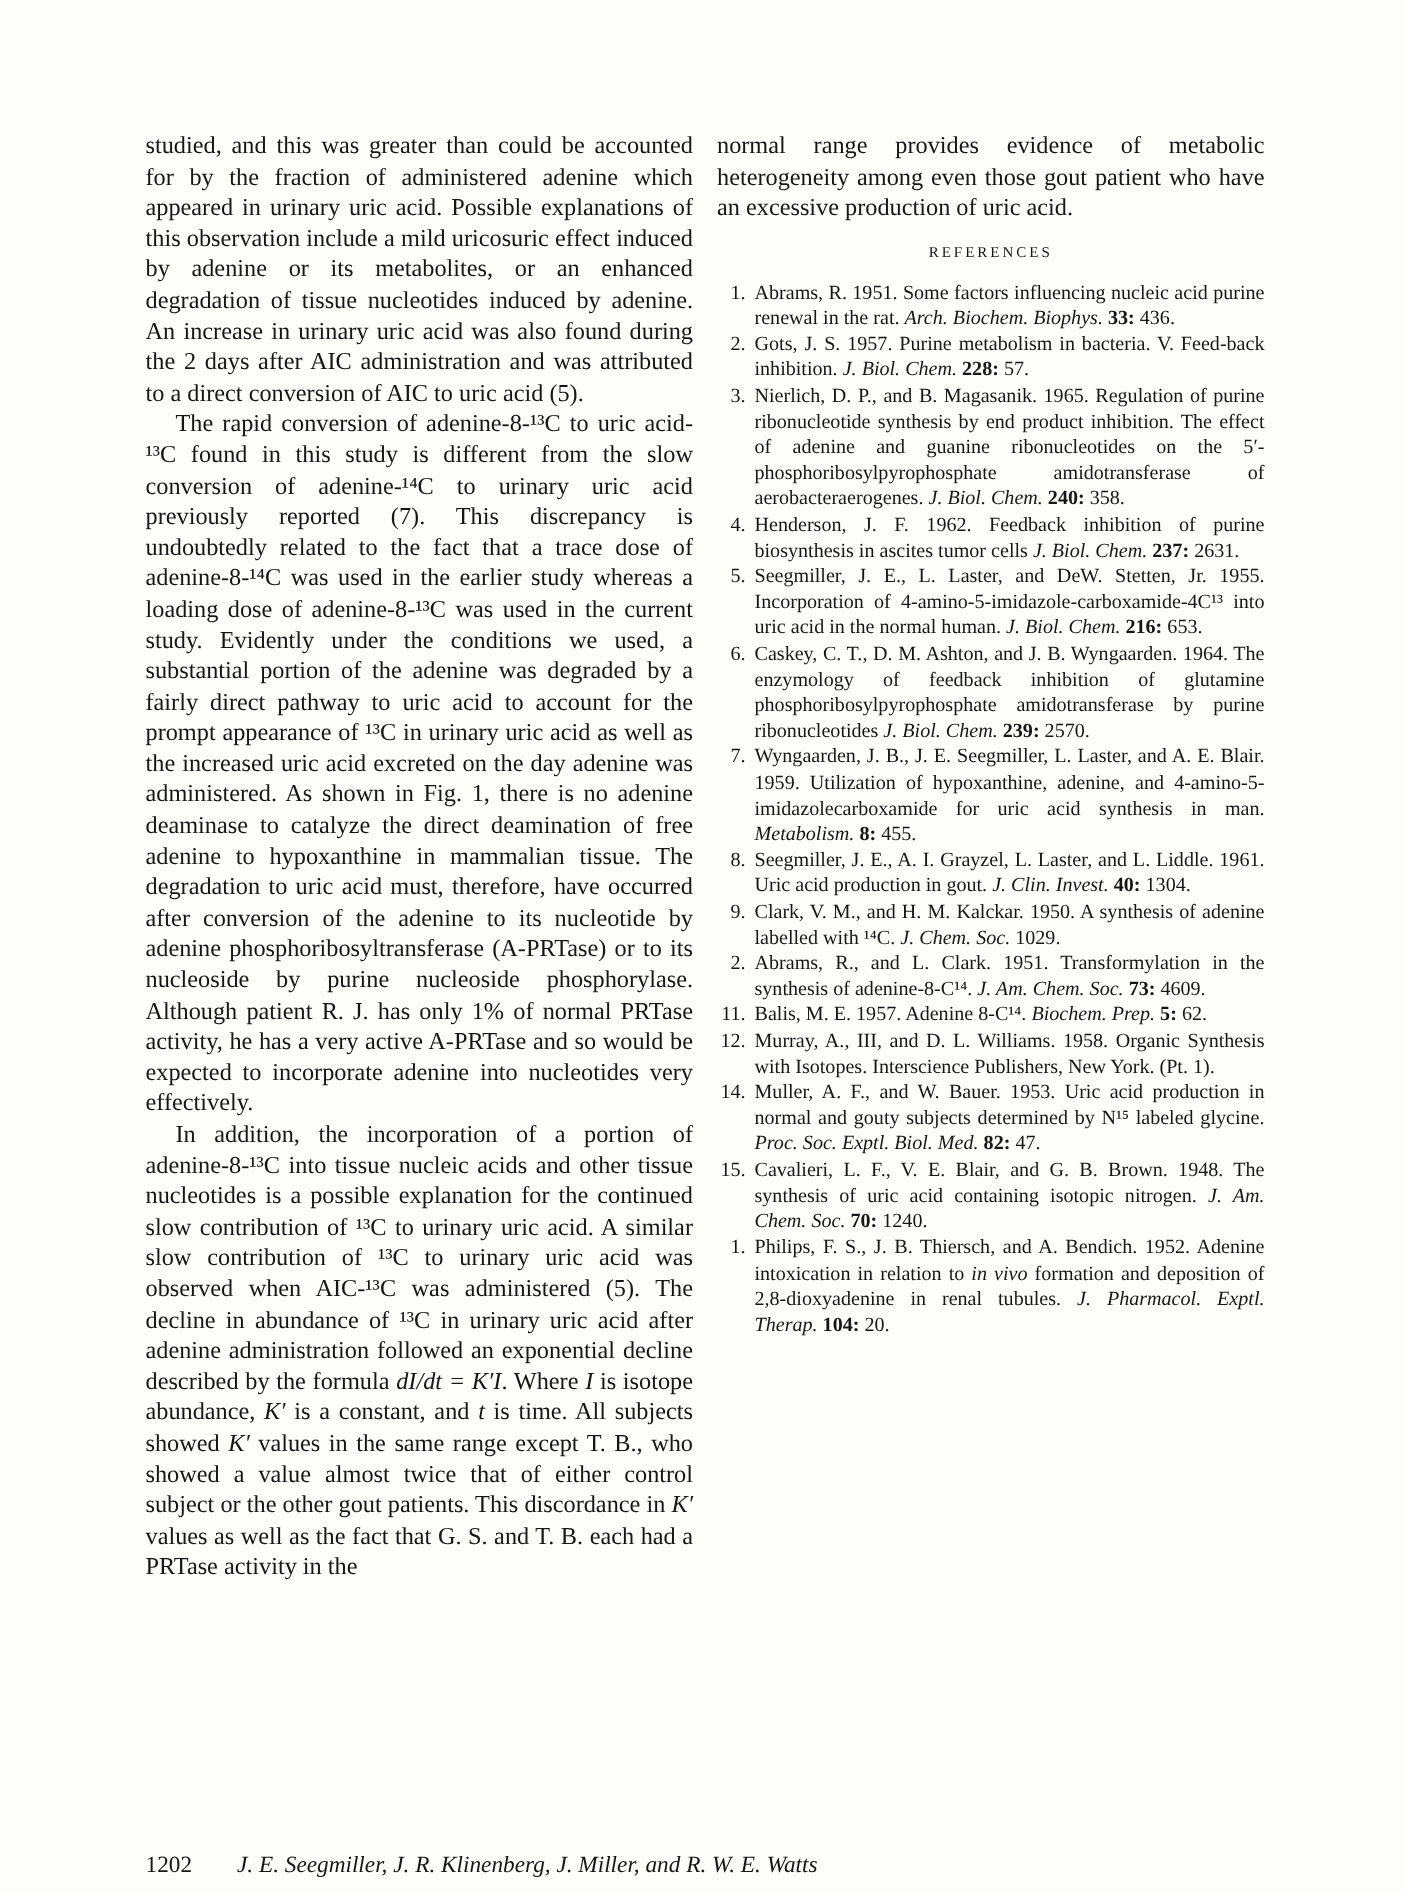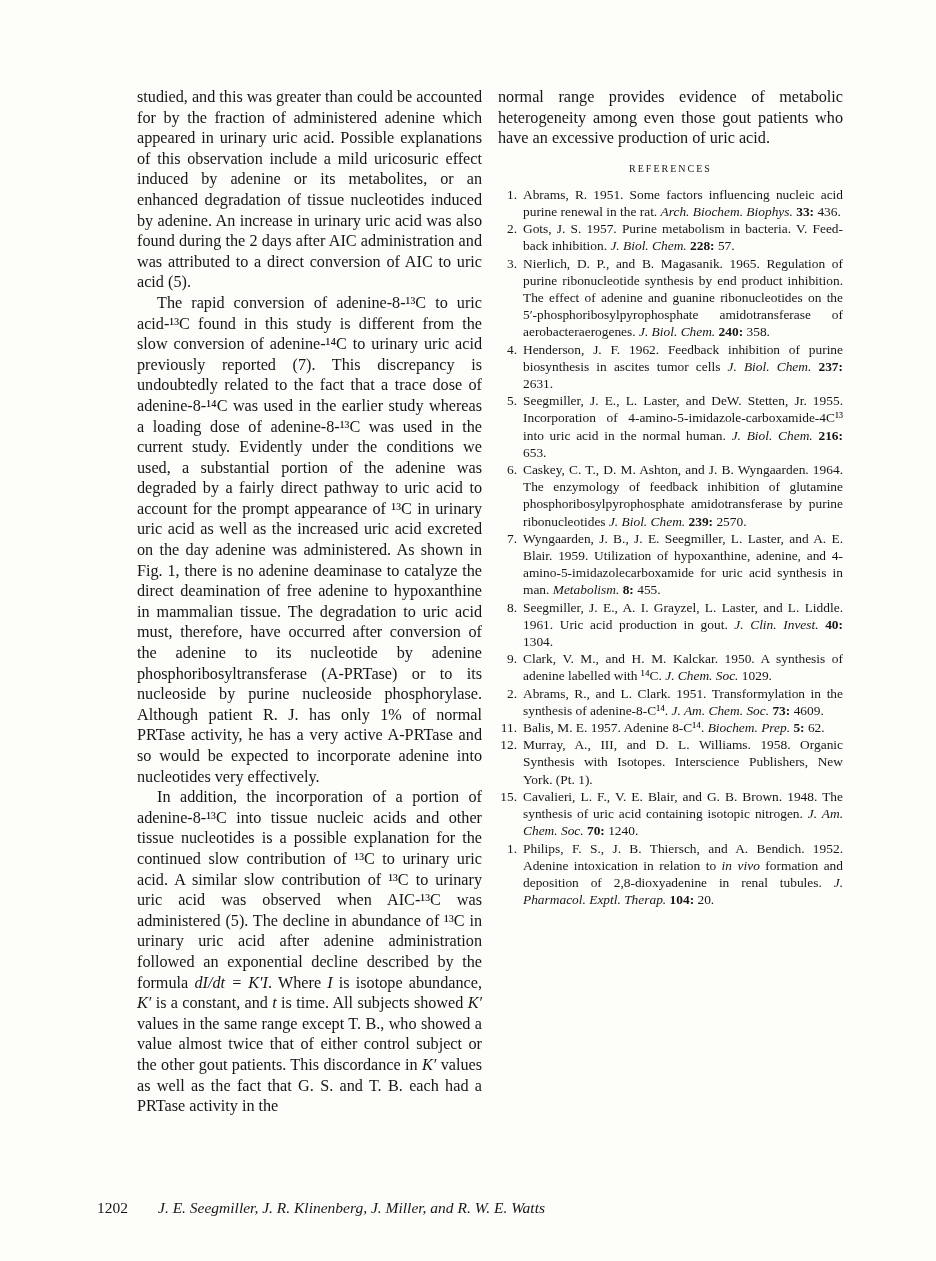--- a/index.html
+++ b/index.html
@@ -2,55 +2,55 @@
 <html lang="en"><head>
 <meta charset="utf-8">
 <style>
   html,body{margin:0;padding:0;}
   body{
     width:936px;height:1261px;overflow:hidden;
     background:#fdfdfa;color:#161616;
     font-family:"Liberation Serif","DejaVu Serif",serif;
   }
   .page{position:relative;width:936px;height:1261px;box-sizing:border-box;padding:87px 93px 0 97px;}
-  .columns{display:flex;gap:16px;margin-left:40px;}
+  .columns{display:flex;gap:16px;}
   .col{flex:1 1 0;min-width:0;}
   .body-par{
     margin:0;font-size:16.2px;line-height:20.6px;
     text-align:justify;hyphens:auto;
   }
   .body-par.indent{text-indent:20px;}
   .refs-heading{
     margin:14px 0 12px 0;font-size:10px;font-weight:normal;
     letter-spacing:2px;text-align:center;
   }
   ol.refs{list-style:none;margin:0;padding:0;font-size:13.4px;line-height:17.2px;}
   ol.refs li{display:flex;align-items:flex-start;}
   .ref-num{flex:0 0 19px;text-align:right;margin-right:6px;}
   .ref-body{flex:1 1 0;min-width:0;text-align:justify;hyphens:auto;}
   .footer{
-    position:absolute;left:97px;top:1199px;
+    position:absolute;left:97px;top:1235px;
     font-size:15.5px;display:flex;align-items:baseline;gap:30px;
   }
   .footer .authors{font-style:italic;}
 </style>
 </head>
 <body>
 
 <div class="page">
   <div class="columns">
 
     <div class="col">
       <p class="body-par">studied, and this was greater than could be accounted for by the fraction of administered adenine which appeared in urinary uric acid. Possible explanations of this observation include a mild uricosuric effect induced by adenine or its metabolites, or an enhanced degradation of tissue nucleotides induced by adenine. An increase in urinary uric acid was also found during the 2 days after AIC administration and was attributed to a direct conversion of AIC to uric acid (5).</p>
       <p class="body-par indent">The rapid conversion of adenine-8-¹³C to uric acid-¹³C found in this study is different from the slow conversion of adenine-¹⁴C to urinary uric acid previously reported (7). This discrepancy is undoubtedly related to the fact that a trace dose of adenine-8-¹⁴C was used in the earlier study whereas a loading dose of adenine-8-¹³C was used in the current study. Evidently under the conditions we used, a substantial portion of the adenine was degraded by a fairly direct pathway to uric acid to account for the prompt appearance of ¹³C in urinary uric acid as well as the increased uric acid excreted on the day adenine was administered. As shown in Fig. 1, there is no adenine deaminase to catalyze the direct deamination of free adenine to hypoxanthine in mammalian tissue. The degradation to uric acid must, therefore, have occurred after conversion of the adenine to its nucleotide by adenine phosphoribosyltransferase (A-PRTase) or to its nucleoside by purine nucleoside phosphorylase. Although patient R. J. has only 1% of normal PRTase activity, he has a very active A-PRTase and so would be expected to incorporate adenine into nucleotides very effectively.</p>
       <p class="body-par indent">In addition, the incorporation of a portion of adenine-8-¹³C into tissue nucleic acids and other tissue nucleotides is a possible explanation for the continued slow contribution of ¹³C to urinary uric acid. A similar slow contribution of ¹³C to urinary uric acid was observed when AIC-¹³C was administered (5). The decline in abundance of ¹³C in urinary uric acid after adenine administration followed an exponential decline described by the formula <i>dI/dt = K′I</i>. Where <i>I</i> is isotope abundance, <i>K′</i> is a constant, and <i>t</i> is time. All subjects showed <i>K′</i> values in the same range except T. B., who showed a value almost twice that of either control subject or the other gout patients. This discordance in <i>K′</i> values as well as the fact that G. S. and T. B. each had a PRTase activity in the</p>
     </div>
 
     <div class="col">
-      <p class="body-par">normal range provides evidence of metabolic heterogeneity among even those gout patients who have an excessive production of uric acid.</p>
+      <p class="body-par">normal range provides evidence of metabolic heterogeneity among even those gout patient who have an excessive production of uric acid.</p>
       <h2 class="refs-heading">REFERENCES</h2>
       <ol class="refs" id="refs">
           <li>
             <span class="ref-num">1.</span>
             <span class="ref-body">Abrams, R. 1951. Some factors influencing nucleic acid purine renewal in the rat. <i>Arch. Biochem. Biophys.</i><b> 33:</b> 436.</span>
           </li>
           <li>
             <span class="ref-num">2.</span>
             <span class="ref-body">Gots, J. S. 1957. Purine metabolism in bacteria. V. Feed-back inhibition. <i>J. Biol. Chem.</i><b> 228:</b> 57.</span>
           </li>
@@ -88,20 +88,24 @@
           </li>
           <li>
             <span class="ref-num">11.</span>
             <span class="ref-body">Balis, M. E. 1957. Adenine 8-C¹⁴. <i>Biochem. Prep.</i><b> 5:</b> 62.</span>
           </li>
           <li>
             <span class="ref-num">12.</span>
             <span class="ref-body">Murray, A., III, and D. L. Williams. 1958. Organic Synthesis with Isotopes. Interscience Publishers, New York. (Pt. 1).</span>
           </li>
           <li>
+            <span class="ref-num">14.</span>
+            <span class="ref-body">Muller, A. F., and W. Bauer. 1953. Uric acid production in normal and gouty subjects determined by N¹⁵ labeled glycine. <i>Proc. Soc. Exptl. Biol. Med.</i><b> 82:</b> 47.</span>
+          </li>
+          <li>
             <span class="ref-num">15.</span>
             <span class="ref-body">Cavalieri, L. F., V. E. Blair, and G. B. Brown. 1948. The synthesis of uric acid containing isotopic nitrogen. <i>J. Am. Chem. Soc.</i><b> 70:</b> 1240.</span>
           </li>
           <li>
             <span class="ref-num">1.</span>
             <span class="ref-body">Philips, F. S., J. B. Thiersch, and A. Bendich. 1952. Adenine intoxication in relation to <i>in vivo</i> formation and deposition of 2,8-dioxyadenine in renal tubules. <i>J. Pharmacol. Exptl. Therap.</i><b> 104:</b> 20.</span>
           </li>
         </ol>
     </div>
 

